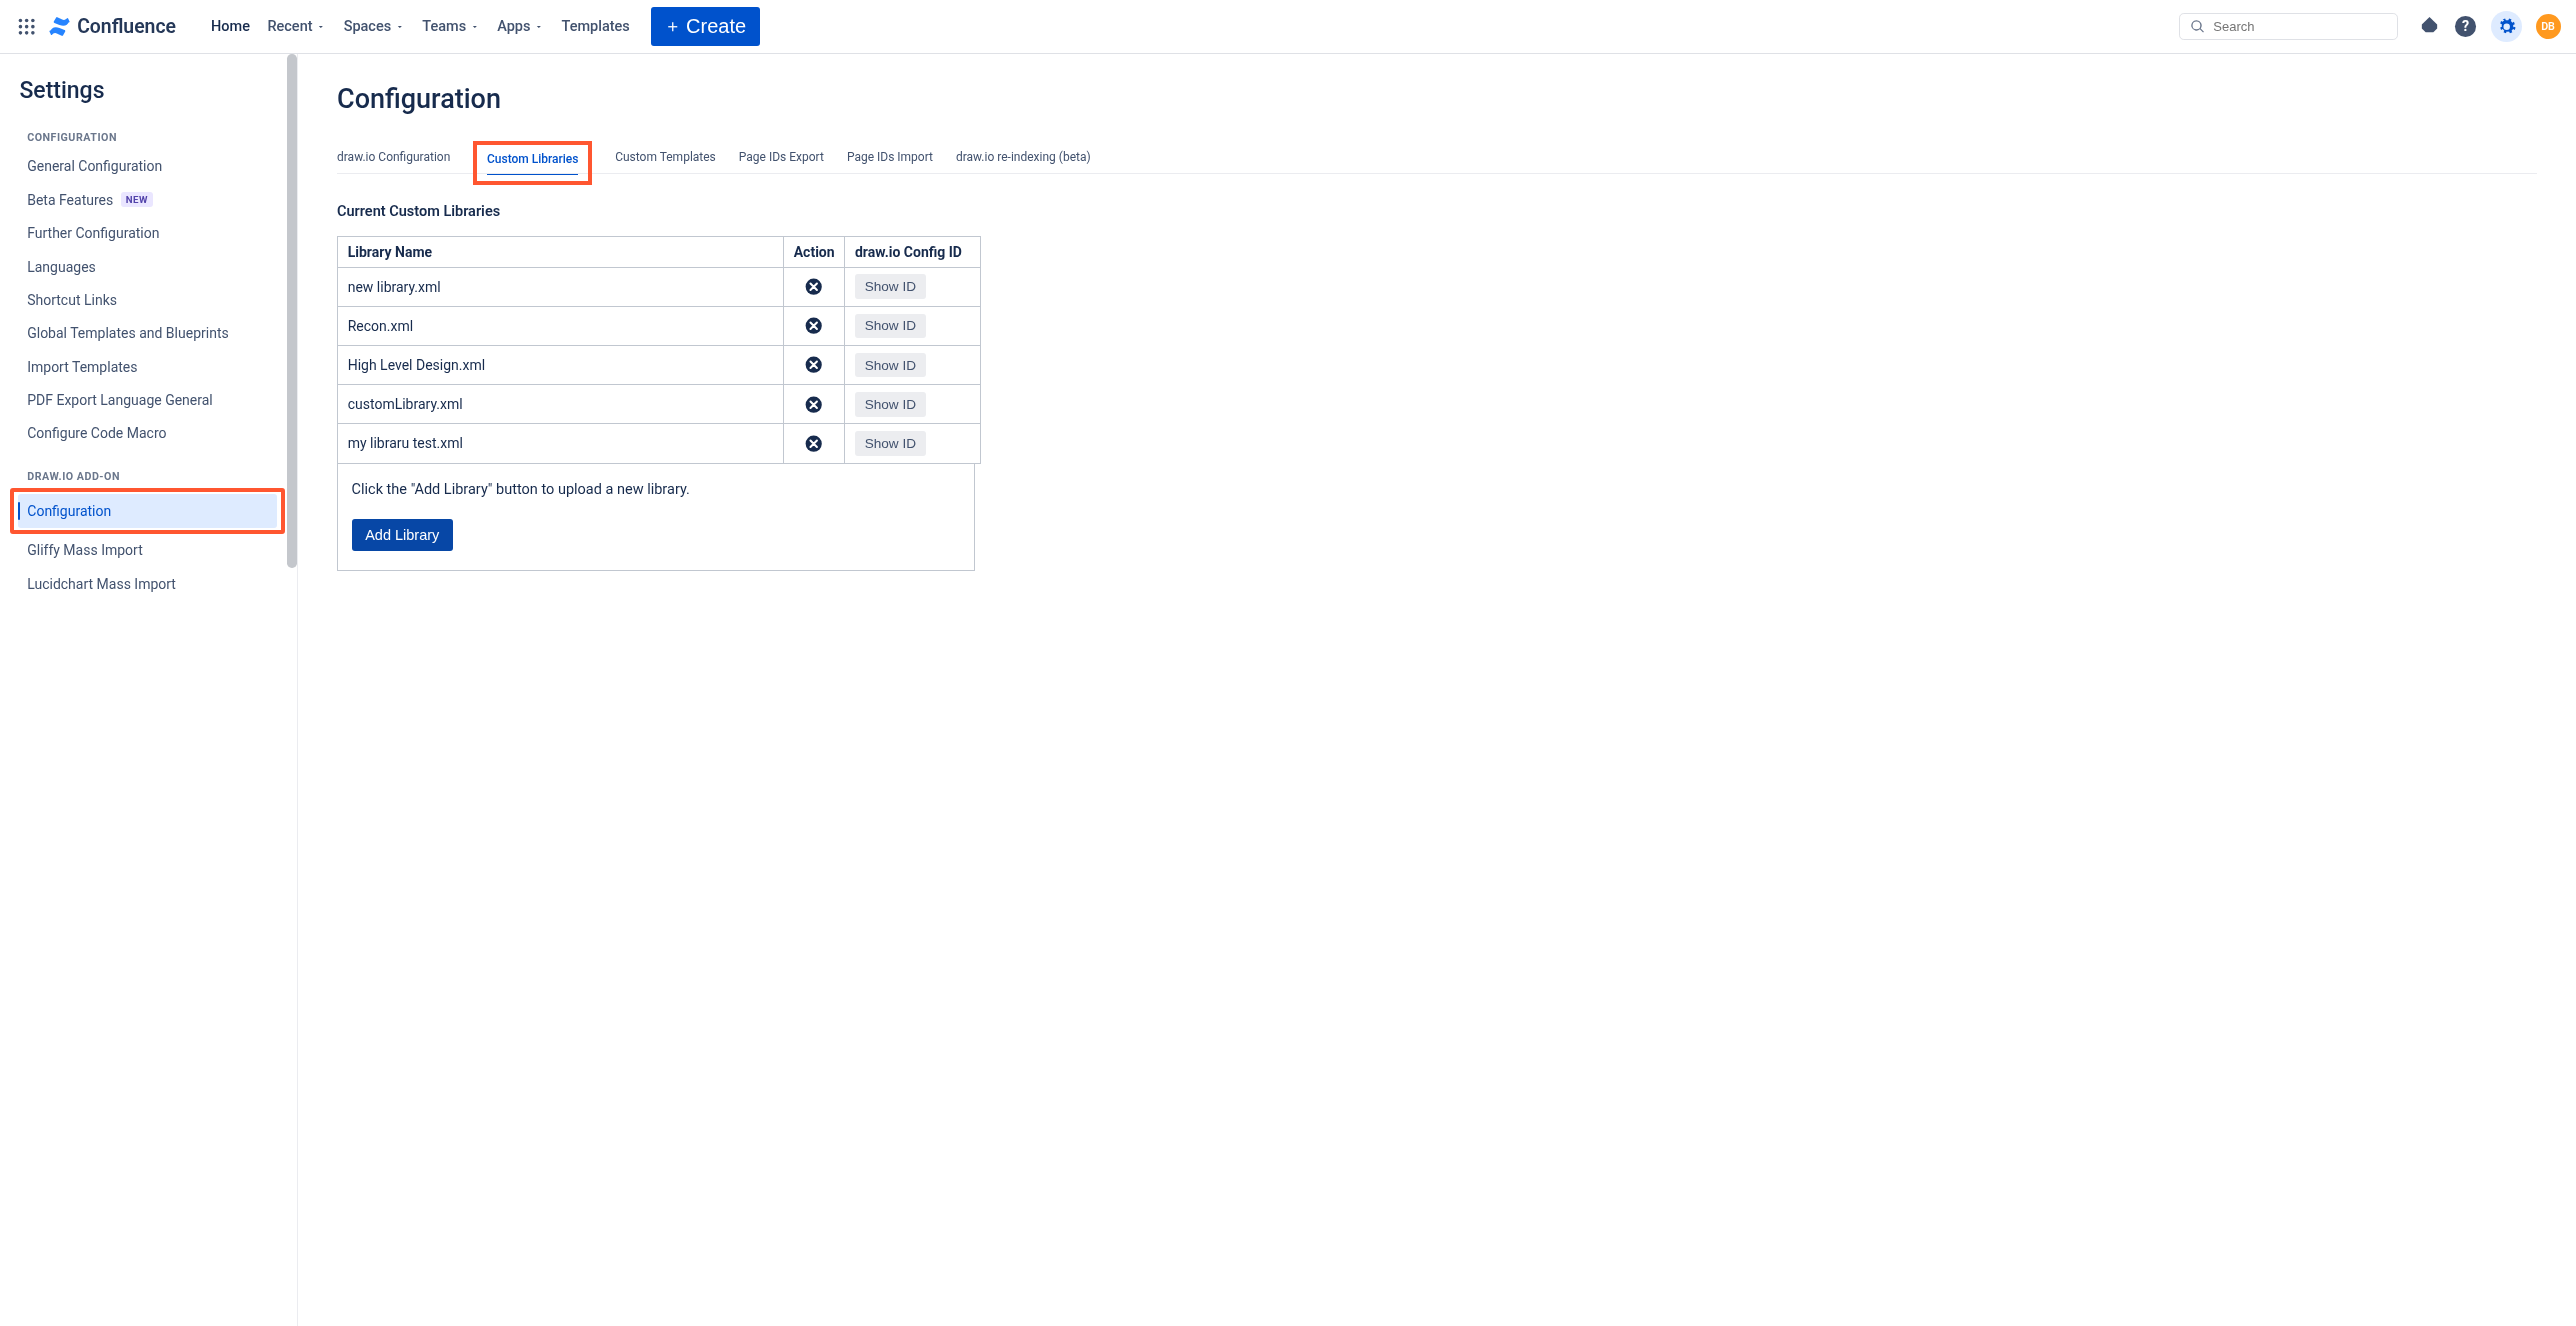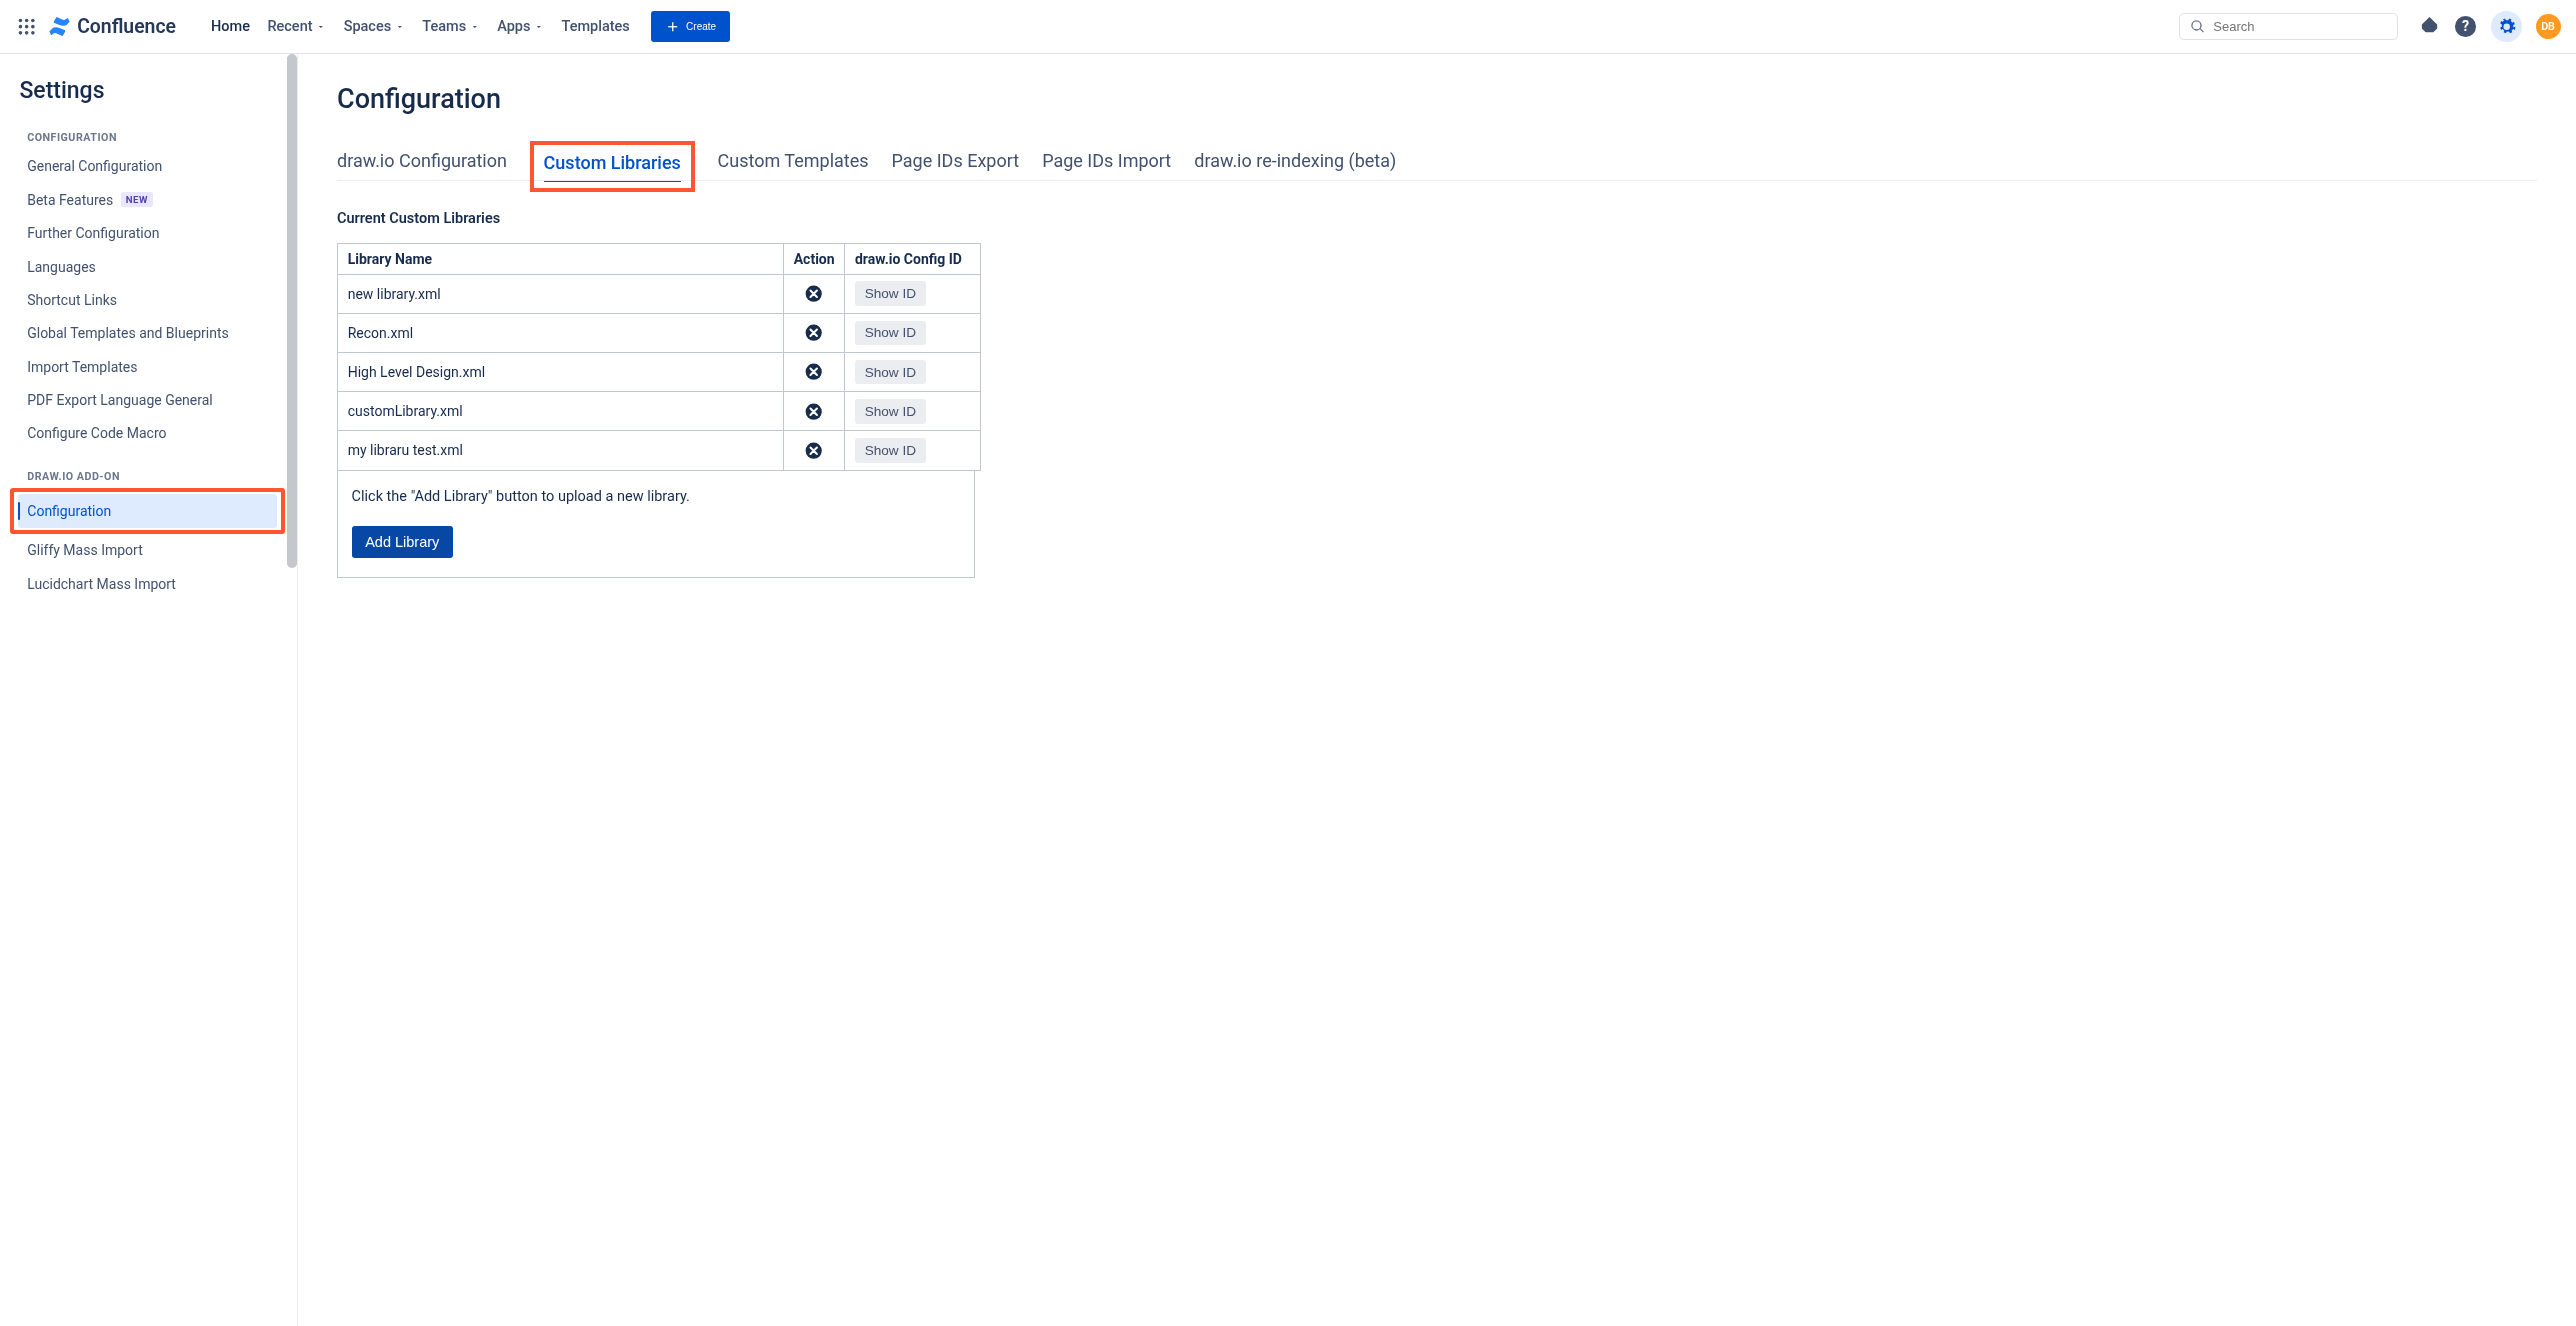--- a/index.html
+++ b/index.html
@@ -17,21 +17,21 @@
       padding: 0 15.5px;
       gap: 7.8px;
     }
     .logo-group { display:flex; align-items:center; gap:5.8px; margin-right:7.8px; }
     .nav-items { display:flex; align-items:center; gap:17.5px; }
     .nav-item { color:#42526E; font-weight:500; font-size:14.5px; cursor:pointer; display:flex; align-items:center; gap:3.9px;}
     .nav-item:first-child { color:#172B4D; }
     .chev { width:9.7px; height:9.7px; }
     .create-btn {
       background:#0052CC; color:#fff; border:none; border-radius:2.9px;
-      padding:7.8px 13.6px; font-weight:500; font-size:10px; display:flex; align-items:center; gap:5.8px; cursor:pointer; margin-left:13.6px;justify-content:space-between;
+      padding:7.8px 13.6px; font-weight:500; font-size:20px; display:flex; align-items:center; gap:5.8px; cursor:pointer; margin-left:13.6px;justify-content:space-between;
     }
     .spacer { margin-left:auto; }
     .search-box {
       display:flex; align-items:center; border:1.9px solid #dfe1e6; border-radius:4.8px;
       padding:3.9px 9.7px; width:219px; color:#6B778C; gap:7.8px;
     }
     .search-box input { border:none; outline:none; font-size:13px; width:100%; color:#6B778C; background:transparent;}
     .top-icons { display:flex; align-items:center; gap:13.6px; margin-left:11.6px; }
     .avatar { width:25px; height:25px; border-radius:50%; background:#FF991F; color:#fff; display:flex; align-items:center; justify-content:center; font-size:10.7px; font-weight:600; }
     .gear-wrap { width:31px;height:31px;border-radius:50%;background:#DEEBFF;display:flex;align-items:center;justify-content:center; }
@@ -48,21 +48,21 @@
       display:flex; align-items:center; gap:7.8px; position:relative;
     }
     .sidebar-item.active { background:#DEEBFF; color:#0052CC; }
     .sidebar-item.active::before { content:''; position:absolute; left:0; top:7.8px; bottom:7.8px; width:2.9px; background:#0052CC; border-radius:1.9px;}
     .badge { background:#EAE6FF; color:#5243AA; font-size:9.7px; font-weight:700; padding:1.9px 4.8px; border-radius:2.9px; letter-spacing:0.4px;}
     .highlight-box { border:4.8px solid #FF5630; border-radius:2.9px; }
     .sidebar .highlight-box { margin-left:-7.8px; margin-right:3.9px; padding:1.9px 3.9px;}
     .content { flex:1; padding:29px 39px 39px 39px; }
     .content h1 { font-size:27px; font-weight:500; margin-bottom:27px; }
     .tabs { display:flex; gap:23px; border-bottom:1.9px solid #EBECF0; margin-bottom:21.3px; align-items:flex-end; position:relative;}
-    .tab { padding:7.8px 0 9.7px 0; color:#42526E; font-size:18px; cursor:pointer; font-weight:400;}
+    .tab { padding:7.8px 0 9.7px 0; color:#42526E; font-size:12px; cursor:pointer; font-weight:400;}
     .tab.active { color:#0052CC; border-bottom:1.9px solid #0052CC; margin-bottom:-1.9px; font-weight:500;}
     .tab-highlight { border:4.8px solid #FF5630; padding:7.8px 9.7px; margin-bottom:-11.6px; margin-top:-7.8px;}
     .tab-highlight .tab { padding:0 0 7.8px 0;}
     .subhead { font-weight:600; font-size:14.5px; margin-bottom:15.5px;margin-top:29px; }
     table { border-collapse:collapse; }
     th, td { border:1px solid #C1C7D0; padding:6.8px 9.7px; font-size:14px; text-align:left; vertical-align:middle;}
     th { font-weight:700; }
     .lib-col { width:446px; }
     .action-col { width:56px; text-align:center;}
     .config-col { width:136px; }

